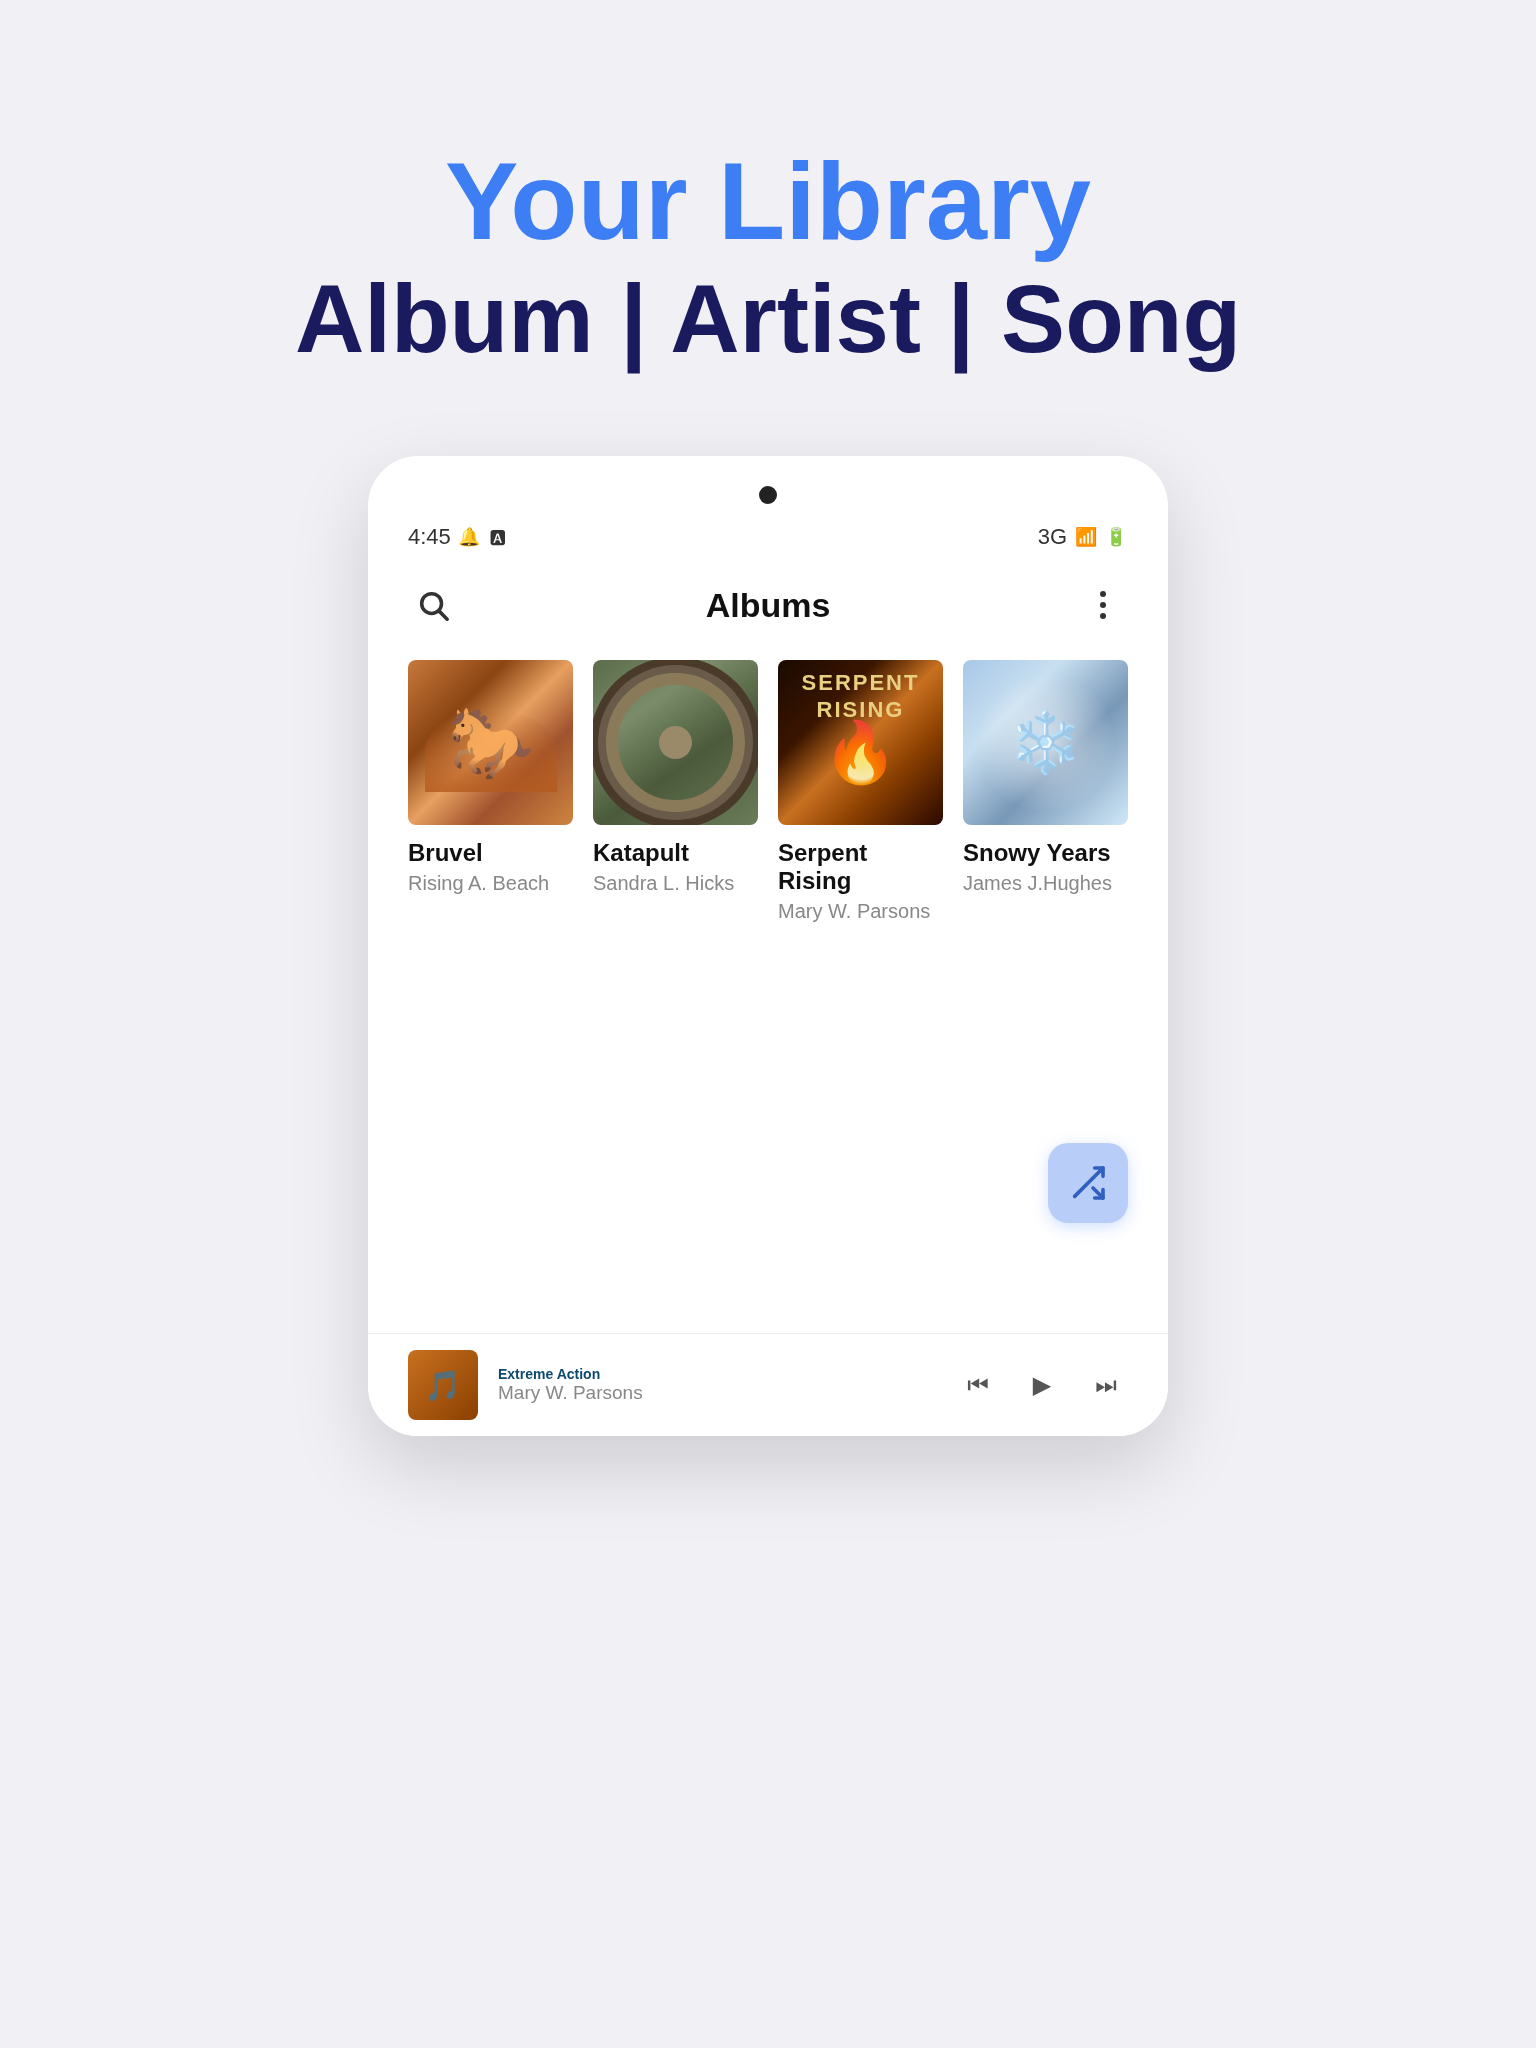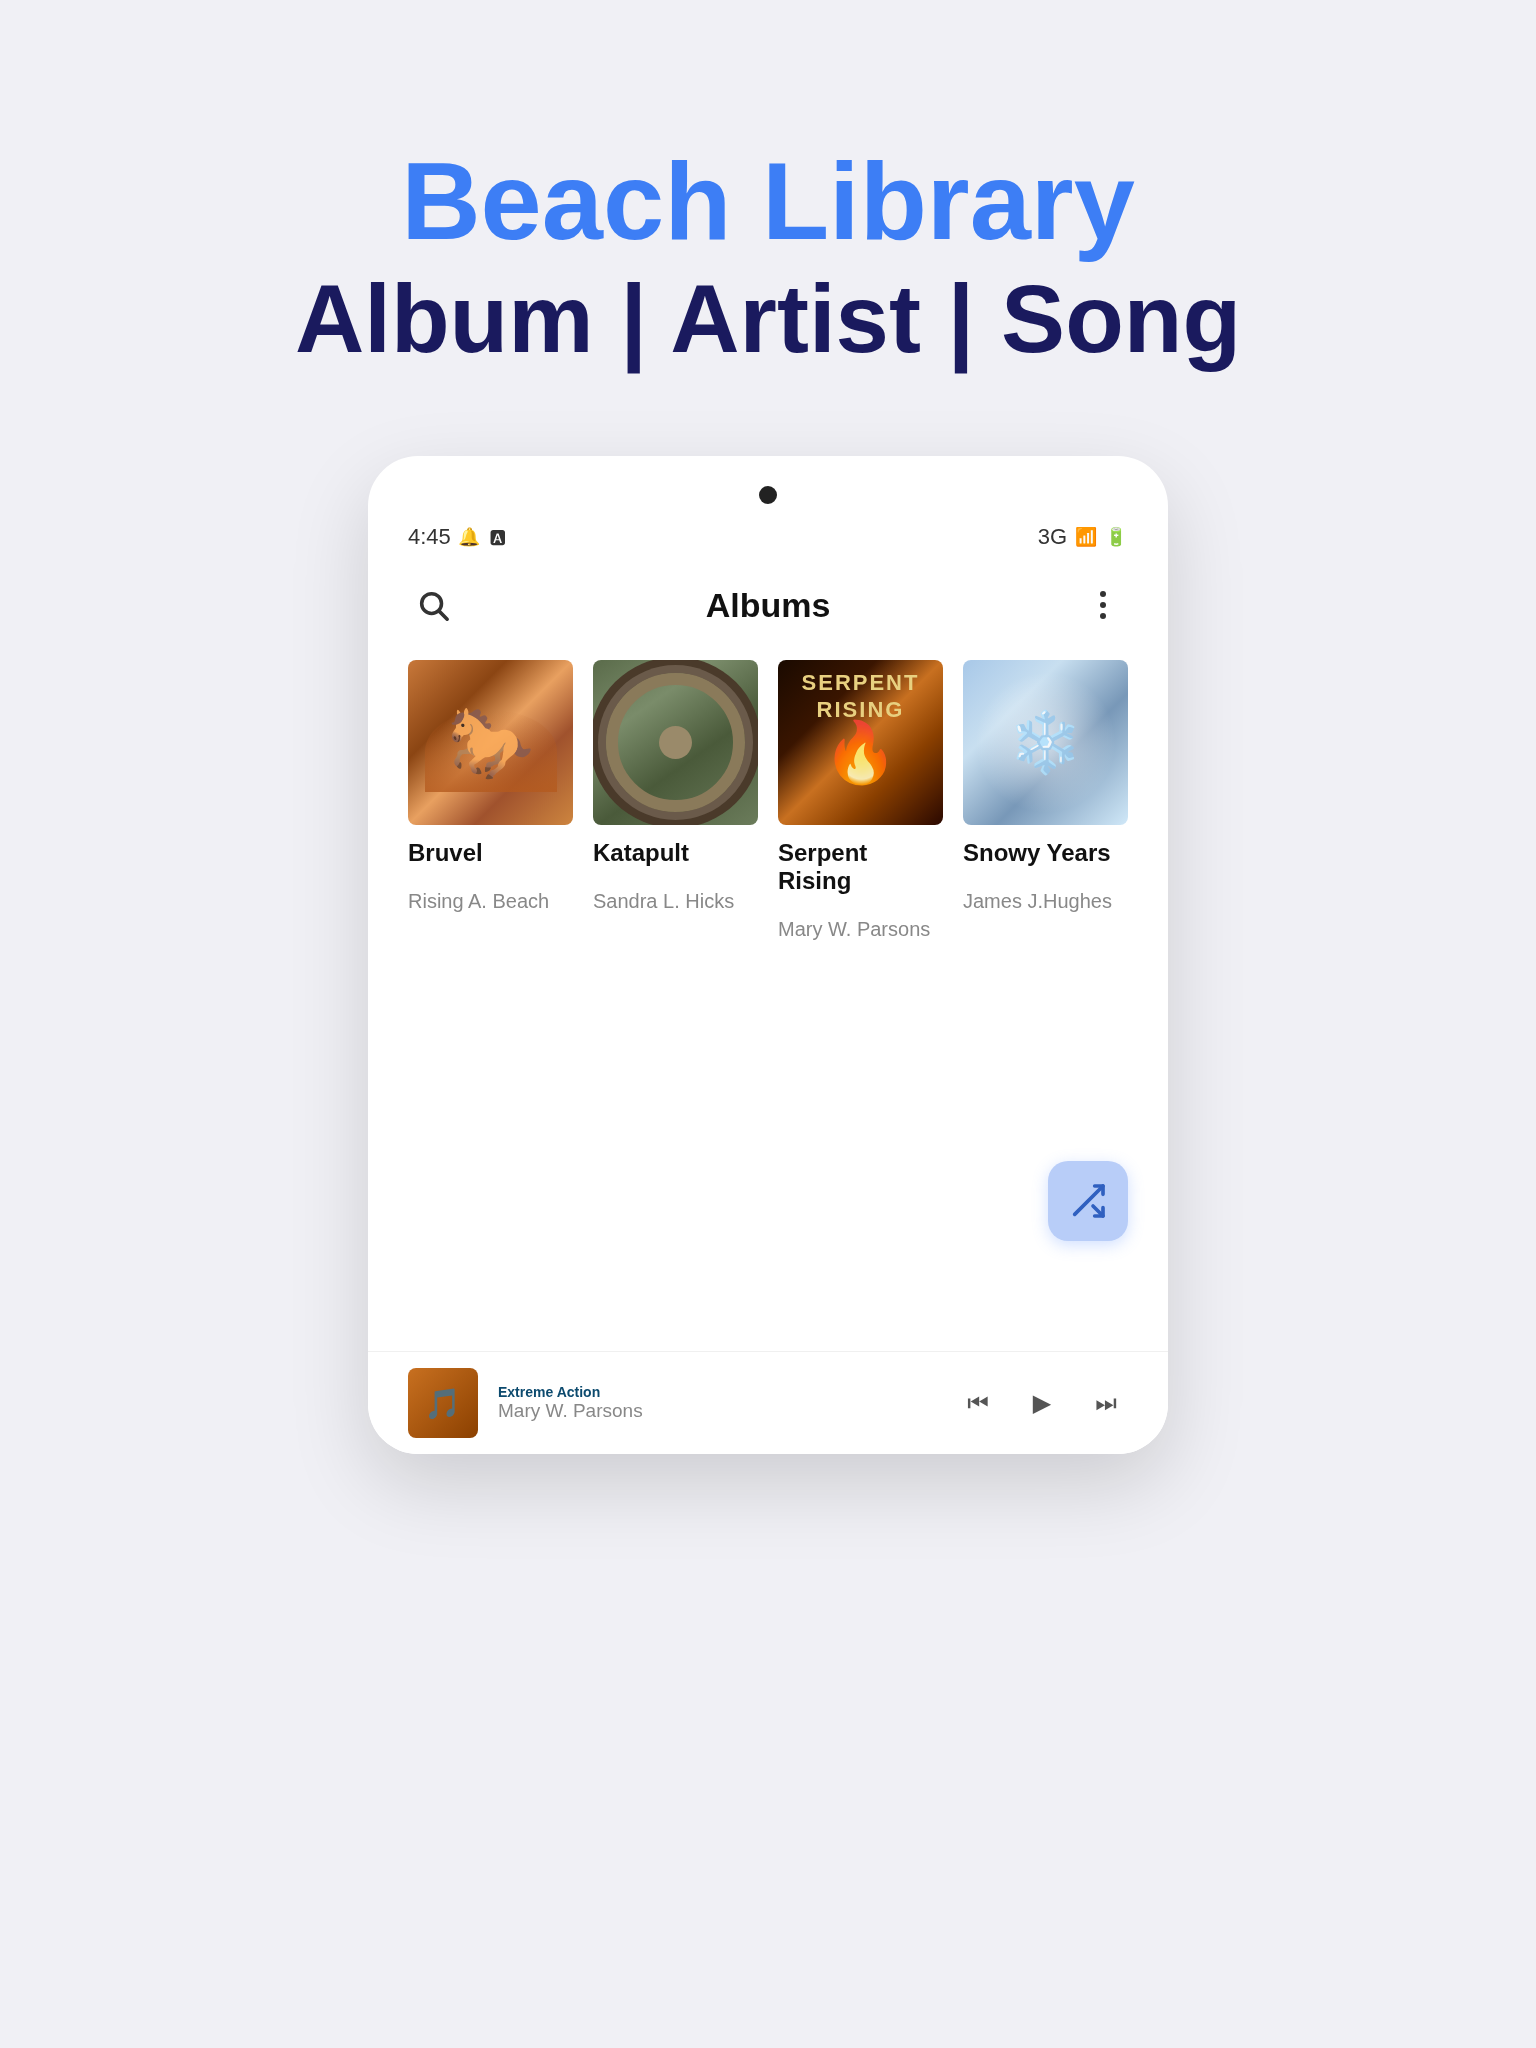--- a/index.html
+++ b/index.html
@@ -259,21 +259,21 @@
     .cover-snowy::after {
       content: '❄️';
       font-size: 60px;
       opacity: 0.8;
     }
 
     .album-name {
       font-size: 24px;
       font-weight: 700;
       color: #111;
-      margin-bottom: 23px;
+      margin-bottom: 5px;
     }
 
     .album-artist {
       font-size: 20px;
       color: #888;
     }
 
     .empty-area {
       height: 380px;
       background: #fff;
@@ -354,21 +354,21 @@
 
     .shuffle-fab svg {
       width: 40px;
       height: 40px;
     }
   </style>
 </head>
 <body>
 
 <div class="hero-section">
-  <div class="hero-title">Beach Library</div>
+  <div class="hero-title">Your Library</div>
   <div class="hero-subtitle">Album | Artist | Song</div>
 </div>
 
 <div class="device-wrapper">
 
   <div class="device-notch-bar">
     <div class="device-camera"></div>
   </div>
 
   <div class="status-bar">

